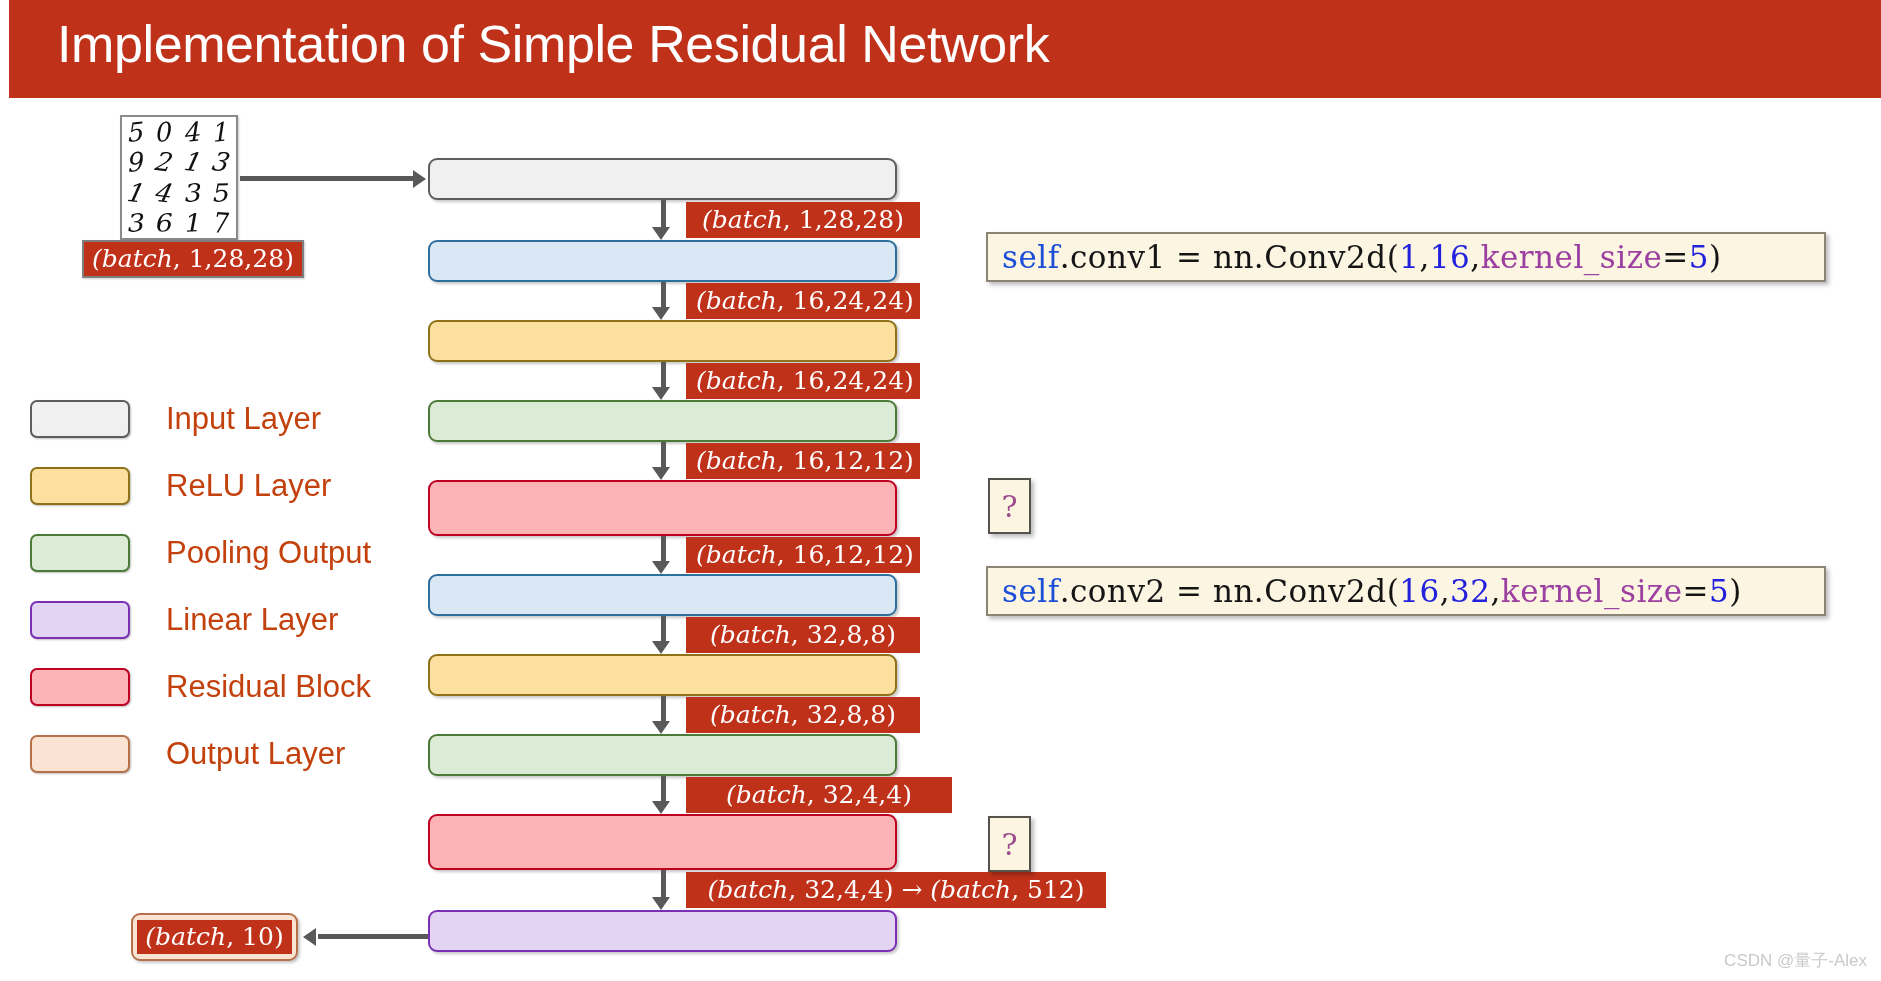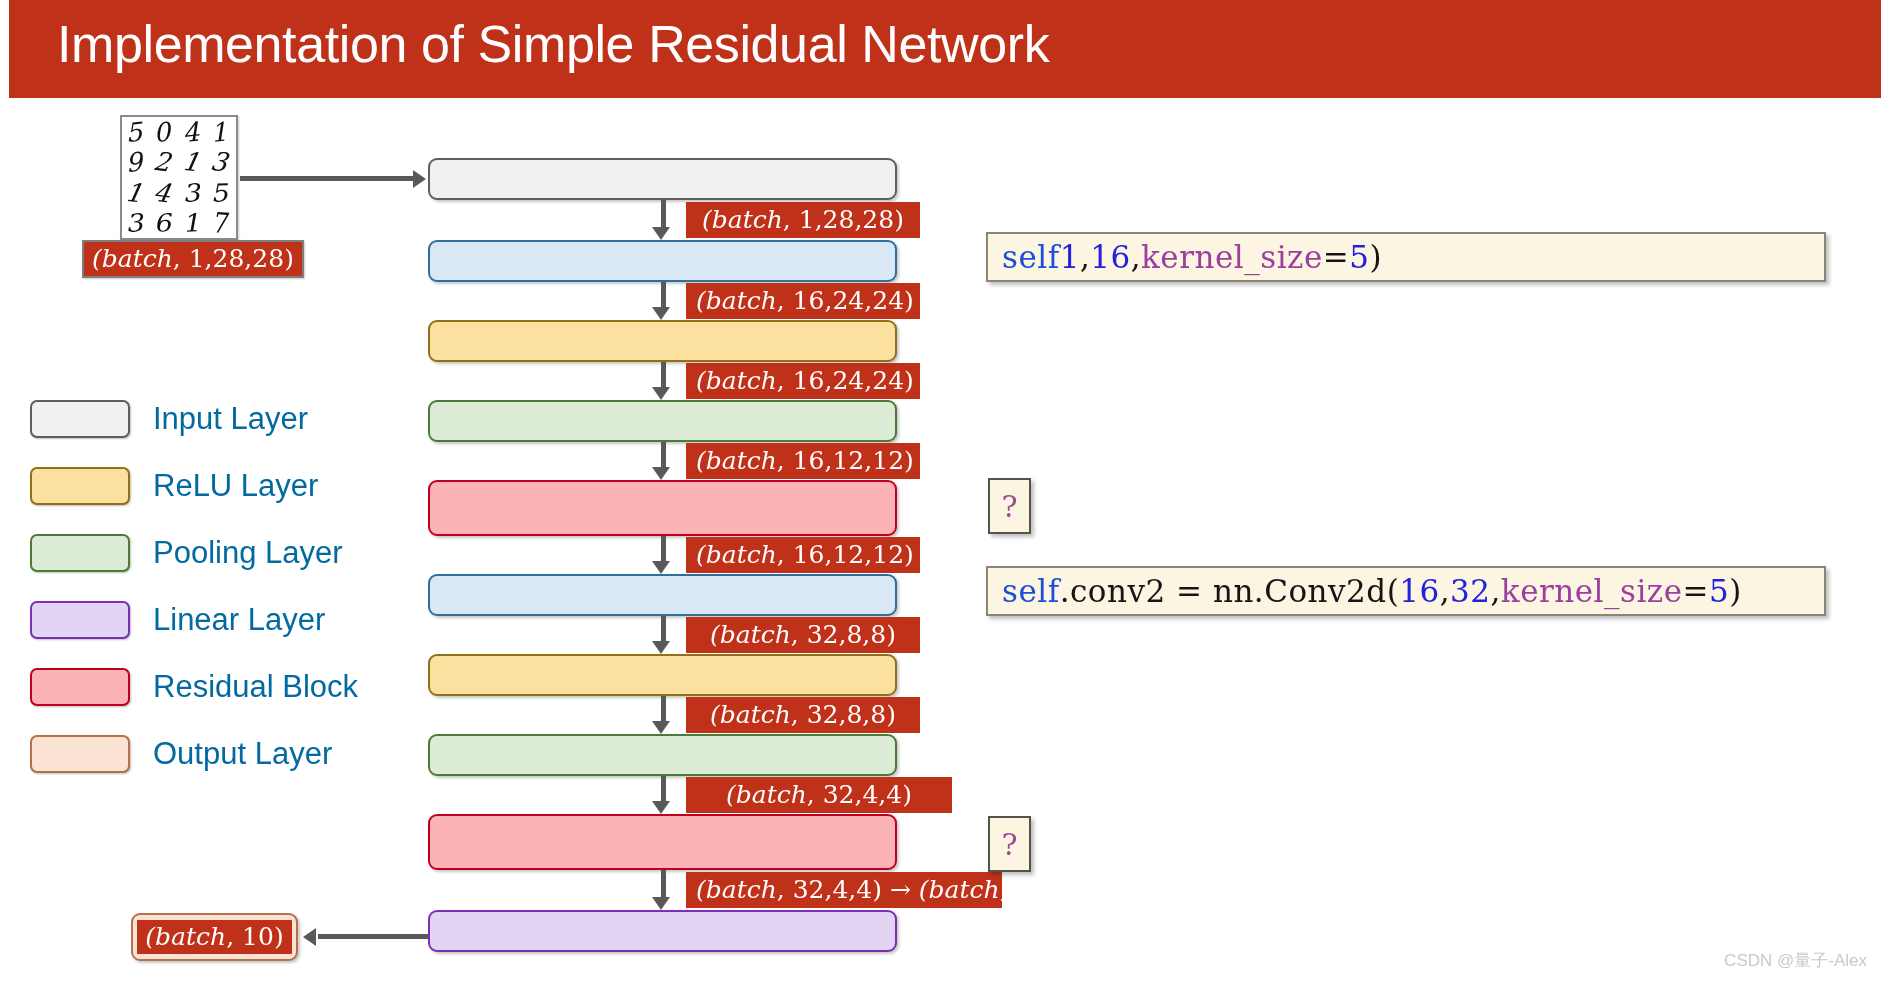--- a/index.html
+++ b/index.html
@@ -32,22 +32,22 @@
   .legend-row {
     display: flex; align-items: center; height: 67px;
   }
   .legend-swatch {
     width: 100px; height: 38px; border-radius: 7px;
     border: 2px solid #808080;
     box-shadow: 1px 1px 2px rgba(0,0,0,0.25);
     flex: 0 0 auto;
   }
   .legend-label {
-    margin-left: 23px;
-    font-size: 31px; color: #0369a1; font-weight: 400;
+    margin-left: 36px;
+    font-size: 31px; color: #c2410c; font-weight: 400;
     white-space: nowrap;
   }
 
   
   .input-thumb {
     position: absolute; left: 120px; top: 115px;
     width: 118px; height: 125px;
     background: #ffffff;
     border: 2px solid #8a8a8a;
     box-shadow: 1px 1px 2px rgba(0,0,0,0.2);
@@ -217,21 +217,21 @@
       <div class="legend-row">
         <div class="legend-swatch" style="background: rgb(240, 240, 240); border-color: rgb(94, 94, 94);"></div>
         <div class="legend-label">Input Layer</div>
       </div>
       <div class="legend-row">
         <div class="legend-swatch" style="background: rgb(251, 224, 160); border-color: rgb(142, 113, 24);"></div>
         <div class="legend-label">ReLU Layer</div>
       </div>
       <div class="legend-row">
         <div class="legend-swatch" style="background: rgb(220, 235, 213); border-color: rgb(76, 122, 56);"></div>
-        <div class="legend-label">Pooling Layer</div>
+        <div class="legend-label">Pooling Output</div>
       </div>
       <div class="legend-row">
         <div class="legend-swatch" style="background: rgb(226, 212, 242); border-color: rgb(123, 47, 181);"></div>
         <div class="legend-label">Linear Layer</div>
       </div>
       <div class="legend-row">
         <div class="legend-swatch" style="background: rgb(252, 179, 181); border-color: rgb(192, 0, 32);"></div>
         <div class="legend-label">Residual Block</div>
       </div>
       <div class="legend-row">
@@ -270,25 +270,26 @@
       <div class="arrow-head-down" style="left: 652px; top: 641px;"></div>
       <div class="shape-label" style="left: 686px; top: 617px; width: 234px;"><span class="it">(batch</span><span>, 32,8,8)</span></div>
       <div class="arrow-v" style="left: 661px; top: 696px; height: 27px;"></div>
       <div class="arrow-head-down" style="left: 652px; top: 721px;"></div>
       <div class="shape-label" style="left: 686px; top: 697px; width: 234px;"><span class="it">(batch</span><span>, 32,8,8)</span></div>
       <div class="arrow-v" style="left: 661px; top: 776px; height: 27px;"></div>
       <div class="arrow-head-down" style="left: 652px; top: 801px;"></div>
       <div class="shape-label" style="left: 686px; top: 777px; width: 266px;"><span class="it">(batch</span><span>, 32,4,4)</span></div>
       <div class="arrow-v" style="left: 661px; top: 870px; height: 29px;"></div>
       <div class="arrow-head-down" style="left: 652px; top: 897px;"></div>
-      <div class="shape-label" style="left: 686px; top: 872px; width: 316px;"><span class="it">(batch</span><span>, 32,4,4) → </span><span class="it">(batch</span><span>, 512)</span></div>
+      <div class="shape-label" style="left: 686px; top: 872px; width: 420px;"><span class="it">(batch</span><span>, 32,4,4) → </span><span class="it">(batch</span><span>, 512)</span></div>
     </div>
 
   <div class="code-box" style="left:986px; top:232px; width:840px; height:50px;">
     <span class="tok-self">self</span>
+    <span class="tok-plain">.conv1 = nn.Conv2d(</span>
     <span class="tok-num">1</span>
     <span class="tok-plain">,  </span>
     <span class="tok-num">16</span>
     <span class="tok-plain">,  </span>
     <span class="tok-kw">kernel_size</span>
     <span class="tok-plain">=</span>
     <span class="tok-num">5</span>
     <span class="tok-plain">)</span>
   </div>
 

